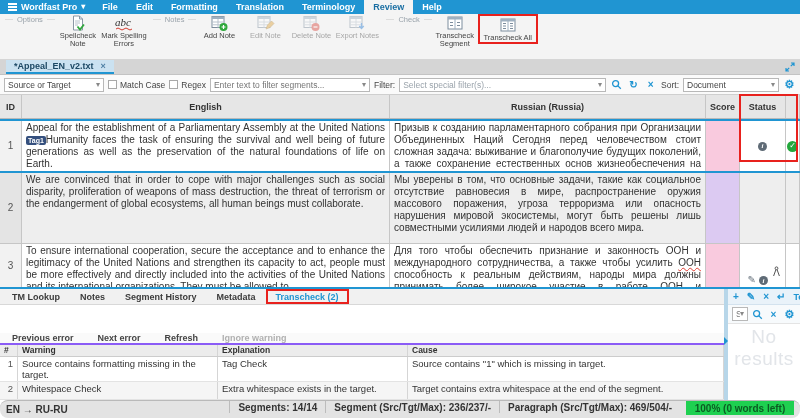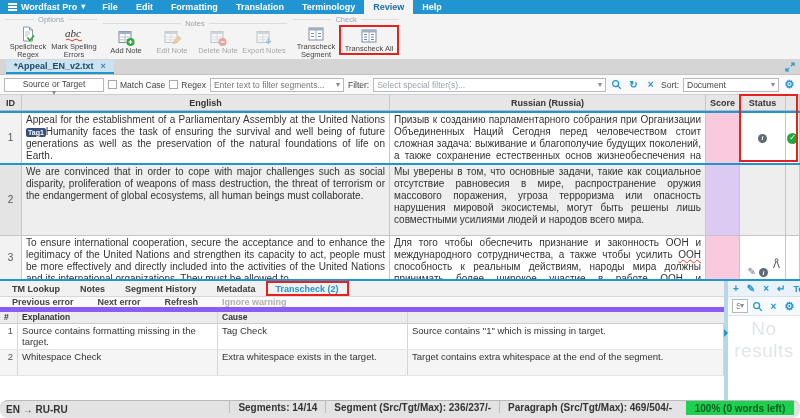--- a/index.html
+++ b/index.html
@@ -11,21 +11,21 @@
   .menubar { height:14px; background:#2095d2; display:flex; align-items:stretch; color:#fff; font-size:9px; font-weight:bold; flex:0 0 auto; }
   .brand { display:flex; align-items:center; gap:4px; padding:0 8px; }
   .hamburger { display:inline-flex; flex-direction:column; gap:1.5px; }
   .hamburger i { width:9px; height:1.5px; background:#fff; display:block; }
   .caret { font-size:8px; line-height:1; }
   .menu-item { padding:0 9px; display:flex; align-items:center; cursor:default; }
   .menu-item.active { background:#f4f4f4; color:#1b6fa3; }
 
   
   .ribbon { height:46px; background:#f4f4f4; border-bottom:1px solid #d6d6d6; display:flex; flex:0 0 auto; padding-left:2px; }
-  .rgroup { display:flex; flex-direction:column; padding:0 3px;justify-content:center; }
+  .rgroup { display:flex; flex-direction:row; padding:0 3px; }
   .rgroup-label { display:flex; align-items:center; gap:4px; color:#9aa3ab; font-size:7.5px; height:10px; }
   .rgroup-label::before, .rgroup-label::after { content:""; flex:1; height:1px; background:#dcdcdc; min-width:8px; }
   .rgroup-items { display:flex; align-items:flex-start; justify-content:center; }
   .rbtn { display:flex; flex-direction:column; align-items:center; width:46px; font-size:7.5px; line-height:8px; color:#444; text-align:center; padding-top:1px; }
   .rbtn .icn { height:17px; display:flex; align-items:center; justify-content:center; }
   .rbtn.disabled { opacity:.45; }
   .rbtn.hl-red { border:2px solid #e8211d; width:60px; }
 
   
   .tabbar { height:15px; background:#d5d5d5; display:flex; align-items:stretch; flex:0 0 auto; border-bottom:1px solid #c3c3c3; }
@@ -43,21 +43,21 @@
   .combo { border:1px solid #b8b8b8; background:#fff; height:14px; display:flex; align-items:center; padding:0 3px; }
   .combo input { border:none; outline:none; flex:1; font-size:8.5px; font-family:"Liberation Sans",sans-serif; color:#444; background:transparent; min-width:0; }
   .fic { color:#2095d2; font-weight:bold; display:flex; align-items:center; justify-content:center; width:13px; font-size:10px; }
   .flabel { color:#444; }
   .placeholder-text { color:#9aa3ab; white-space:nowrap; overflow:hidden; }
 
   
   .grid { position:relative; flex:0 0 auto; }
   .grow { display:grid; grid-template-columns:22px 368px 316px 34px 46px 14px; }
   .grow > div { border-right:1px solid #c6c6c6; overflow:hidden; }
-  .ghead { height:16px; background:#e6e6e6; font-weight:bold; border-bottom:1px solid #b9b9b9; }
+  .ghead { height:24px; background:#e6e6e6; font-weight:bold; border-bottom:1px solid #b9b9b9; }
   .ghead > div { display:flex; align-items:center; justify-content:center; font-size:9px; color:#333; }
   .seg { font-size:10px; line-height:12px; }
   .seg .idc { display:flex; align-items:center; justify-content:center; color:#555; background:#f2f2f2; }
   .seg .txt { padding:1px 4px 0 4px; text-align:justify; }
   .row1 { height:54px; border-top:2px solid #2095d2; border-bottom:2px solid #2095d2; background:#fff; }
   .row2 { height:71px; background:#eeeeee; border-bottom:1px solid #c6c6c6; }
   .row2 > .idc { background:#e4e4e4; }
   .row3 { height:45px; background:#fff; border-bottom:2px solid #2095d2; }
   .score1, .score3 { background:#f9cade; }
   .score2 { background:#dccaf2; }
@@ -72,21 +72,21 @@
   .pencil { color:#6b7680; font-size:10px; line-height:10px; }
   .compass { transform:translateY(-8px); }
   .status-redbox { position:absolute; left:739px; top:-1px; width:59px; height:68px; border:2px solid #e8211d; pointer-events:none; z-index:6; }
 
   
   .bottom { flex:1; display:flex; min-height:0; }
   .panel-left { width:724px; display:flex; flex-direction:column; background:#fff; }
   .ptabs { height:16px; background:#f1f1f1; border-bottom:1px solid #d8d8d8; display:flex; align-items:center; padding-left:2px; font-weight:bold; color:#3b3b3b; }
   .ptab { padding:0 10px; display:flex; align-items:center; height:100%; }
   .ptab.active { color:#2095d2; border:2px solid #e8211d; height:15px; padding:0 8px; }
-  .ptools { height:15px; background:#fafafa; border-bottom:5px solid #8b5cf6; display:flex; align-items:flex-end; font-weight:bold; color:#444; }
+  .ptools { height:15px; background:#fafafa; border-bottom:2px solid #8b5cf6; display:flex; align-items:flex-end; font-weight:bold; color:#444;margin-top:28px; }
   .ptool { padding:0 12px; }
   .ptool.disabled { color:#b0b0b0; }
   .trow { display:grid; grid-template-columns:18px 200px 190px 1fr; }
   .trow > div { border-right:1px solid #d5d5d5; padding:1px 4px; overflow:hidden; font-size:9.5px; line-height:11px; }
   .thead { height:12px; background:#ececec; font-weight:bold; border-bottom:1px solid #cccccc; }
   .thead > div { padding:0 4px; display:flex; align-items:center; font-size:8.5px; }
   .tr1 { height:26px; background:#fff; border-bottom:1px solid #e3e3e3; }
   .tr2 { height:26px; background:#f5f5f5; border-bottom:1px solid #e3e3e3; }
   .trow .num { text-align:right; color:#555; }
   .pfill { flex:1; background:#fff; }
@@ -142,21 +142,21 @@
       <div class="rgroup-items">
         <div class="rbtn">
           <span class="icn">
             <svg width="20" height="17" viewBox="0 0 20 17">
                 <path d="M5.5 1h6l3 3v11h-9z" fill="#fff" stroke="#8a97a5"></path>
                 <path d="M11.5 1v3h3" fill="none" stroke="#8a97a5"></path>
                 <path d="M7 6h5M7 8h5M7 10h3" stroke="#b8c2cc" stroke-width="1"></path>
                 <path d="M9.5 11.5l2.5 3 4-5" fill="none" stroke="#2fa83c" stroke-width="1.8"></path>
               </svg>
           </span>
-          <span>Spellcheck Regex</span>
+          <span>Spellcheck Note</span>
         </div>
         <div class="rbtn">
           <span class="icn">
             <svg width="24" height="17" viewBox="0 0 24 17">
                 <text x="3" y="11" font-size="11" font-style="italic" font-family="Liberation Serif, serif" fill="#333">abc</text>
                 <path d="M4 14 q2 -2 4 0 q2 2 4 0 q2 -2 4 0 q2 2 4 0" fill="none" stroke="#d23b2f" stroke-width="1"></path>
               </svg>
           </span>
           <span>Mark Spelling Errors</span>
         </div>
@@ -259,33 +259,33 @@
     </div>
     <div class="spacer"></div>
     <div class="expand">
       <svg width="10" height="10" viewBox="0 0 10 10">
           <path d="M6 1h3v3M9 1L5.8 4.2M4 9H1V6M1 9l3.2-3.2" stroke="#2095d2" fill="none" stroke-width="1.2"></path>
         </svg>
     </div>
   </div>
 
   <div class="filterbar">
-    <div class="fsel" style="width:100px;flex-direction:column;">
+    <div class="fsel" style="width:100px;">
       <span>Source or Target</span>
       <span class="caret">▾</span>
     </div>
     <label class="chklbl">
       <span class="chk"></span>
       <span>Match Case</span>
     </label>
     <label class="chklbl">
       <span class="chk"></span>
       <span>Regex</span>
     </label>
-    <div class="combo" style="width:134px;">
+    <div class="combo" style="width:160px;">
       <input type="text" placeholder="Enter text to filter segments..." style="">
       <span class="caret" style="color:#888;">▾</span>
     </div>
     <span class="flabel">Filter:</span>
     <div class="fsel" style="flex:1; min-width:100px;">
       <span class="placeholder-text">Select special filter(s)...</span>
       <span class="caret">▾</span>
     </div>
     <span class="fic">
       <svg width="11" height="11" viewBox="0 0 11 11">
@@ -373,20 +373,21 @@
         <div class="ptab active">Transcheck (2)</div>
       </div>
       <div class="ptools">
         <div class="ptool">Previous error</div>
         <div class="ptool">Next error</div>
         <div class="ptool">Refresh</div>
         <div class="ptool disabled">Ignore warning</div>
       </div>
       <div class="trow thead">
         <div>#</div>
+        <div>Warning</div>
         <div>Explanation</div>
         <div>Cause</div>
       </div>
       <div class="trow tr1">
         <div class="num">1</div>
         <div>Source contains formatting missing in the target.</div>
         <div>Tag Check</div>
         <div>Source contains "1" which is missing in target.</div>
       </div>
       <div class="trow tr2">

